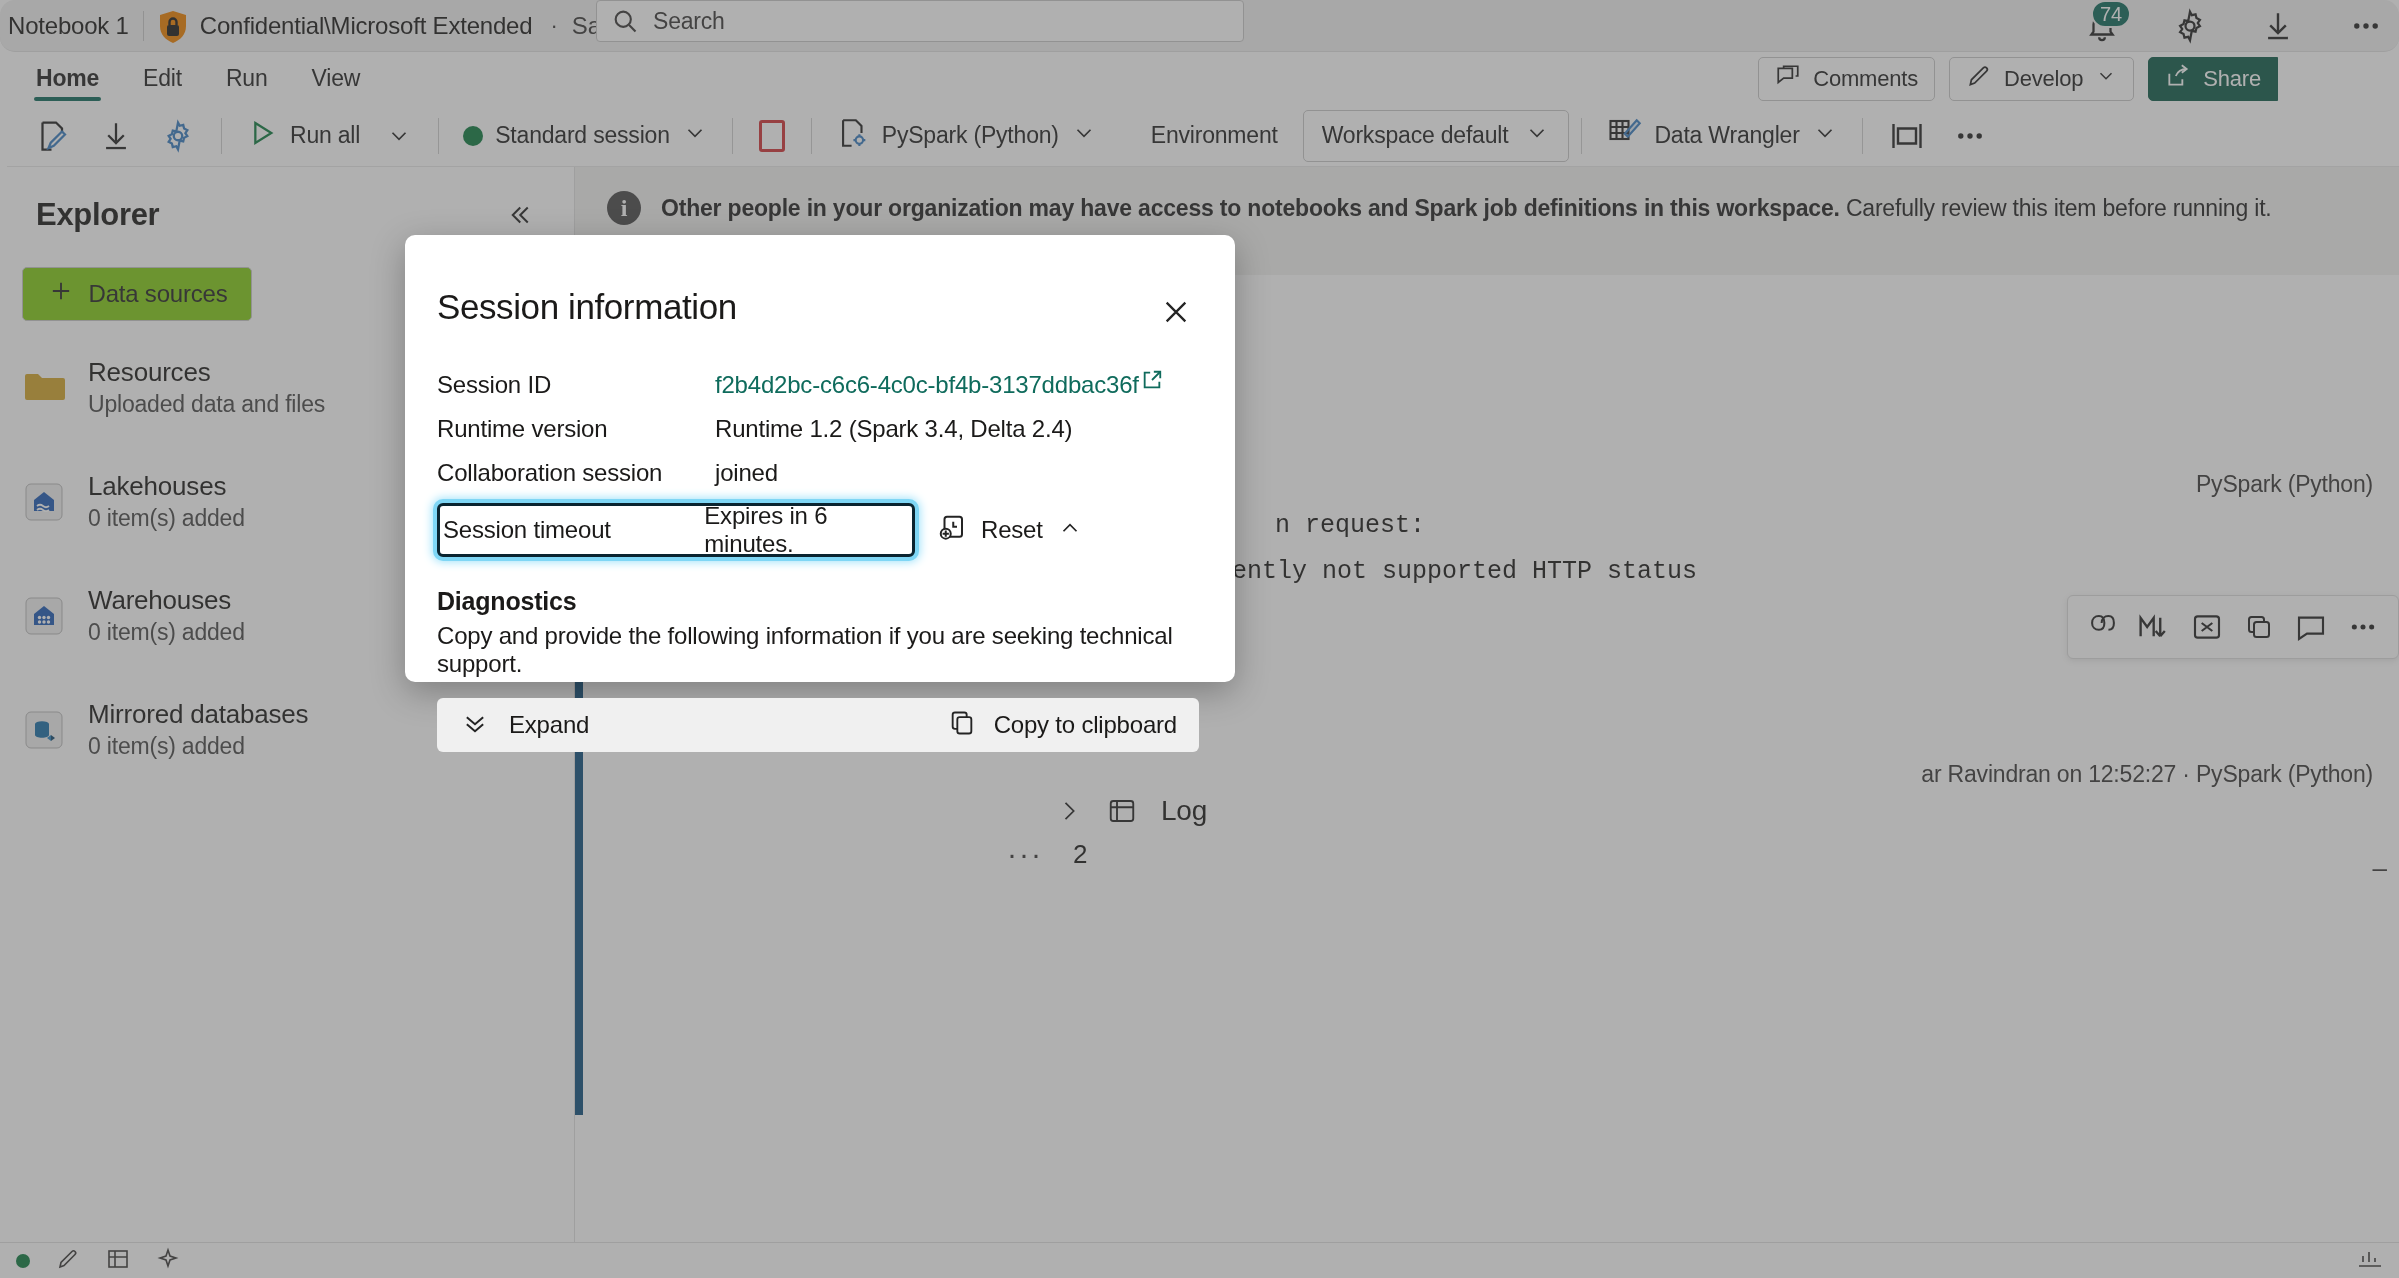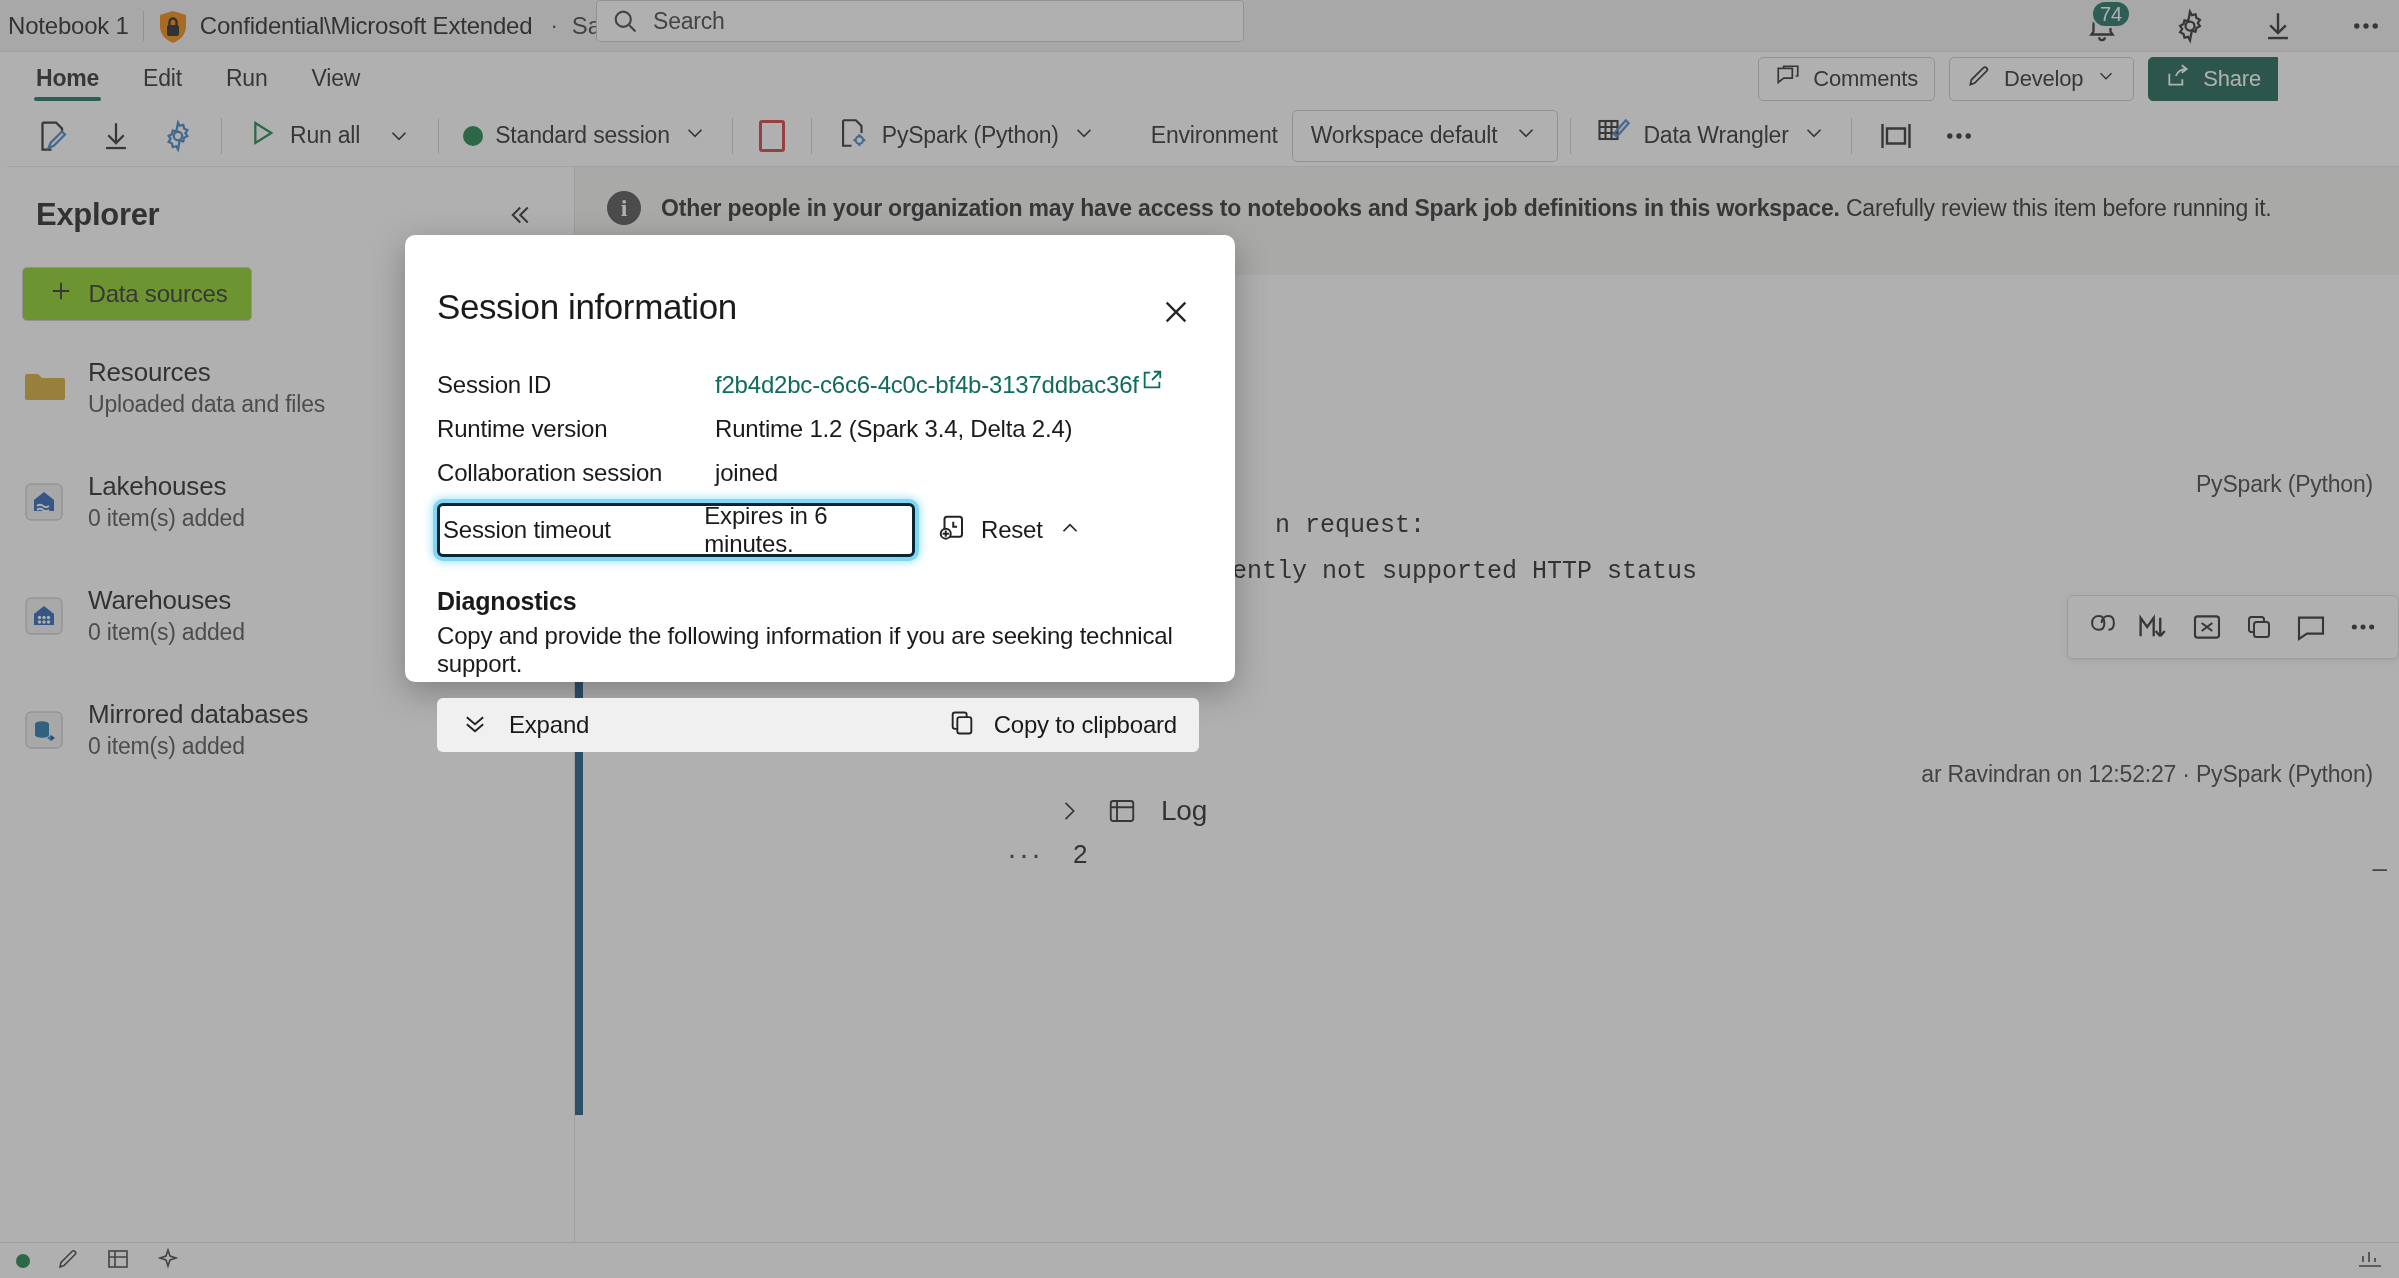--- a/index.html
+++ b/index.html
@@ -11,20 +11,21 @@
     -webkit-font-smoothing: antialiased;
   }
   #app { position: relative; width: 2399px; height: 1278px; }
 
   
   .titlebar {
     position: absolute; top: 0; left: 0; width: 2399px; height: 52px;
     background: #f0f0f0;
     display: flex; align-items: center;
     border-bottom: 1px solid #e0e0e0;
+    border-radius: 15px;
   }
   .tb-name { font-size: 24px; color: #1b1a19; padding-left: 8px; letter-spacing: -0.2px; }
   .tb-divider { width: 1px; height: 30px; background: #c8c8c8; margin: 0 14px; }
   .tb-shield { width: 30px; height: 32px; position: relative; margin-right: 12px; }
   .tb-shield svg { display: block; }
   .tb-sens { font-size: 24px; color: #1b1a19; letter-spacing: -0.2px; }
   .tb-dot { font-size: 22px; color: #3b3a39; margin: 0 14px 0 18px; }
   .tb-saved { font-size: 24px; color: #3b3a39; }
   .tb-chev { margin-left: 16px; color: #3b3a39; display:flex; align-items:center;}
   .search-wrap {
@@ -373,21 +374,21 @@
           </svg>
       </span>
       <span>PySpark (Python)</span>
       <span>
         <svg width="26" height="26" viewBox="0 0 24 24" fill="none" stroke="#242424" stroke-width="1.6">
             <path d="M6 9l6 6 6-6"></path>
           </svg>
       </span>
     </div>
     <div class="cbtn plain" style="margin-left:28px;">Environment</div>
-    <div class="sel-box" style="margin-left:0;">
+    <div class="sel-box" style="margin-left:11px;">
       <span>Workspace default</span>
       <span>
         <svg width="26" height="26" viewBox="0 0 24 24" fill="none" stroke="#242424" stroke-width="1.6">
             <path d="M6 9l6 6 6-6"></path>
           </svg>
       </span>
     </div>
     <div class="csep"></div>
     <div class="cbtn">
       <span>

